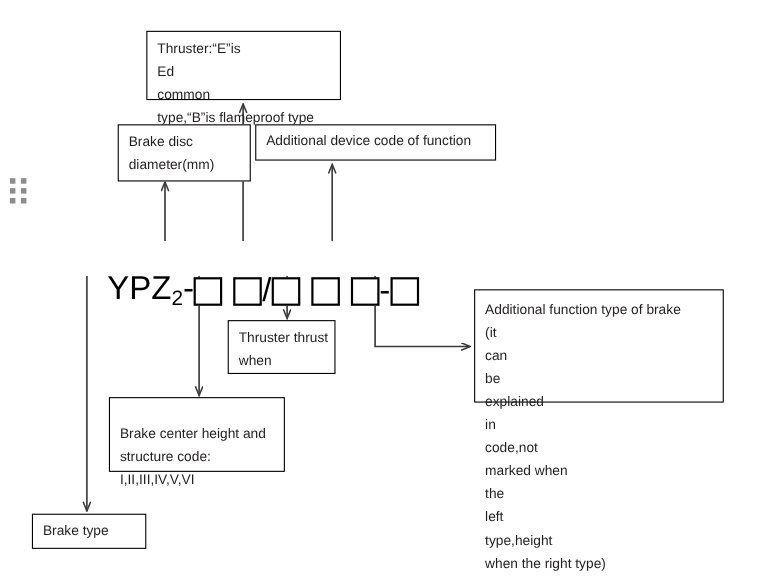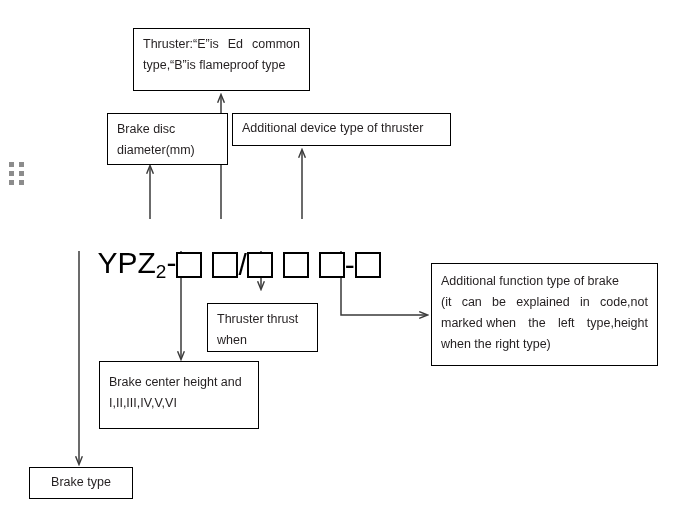--- a/index.html
+++ b/index.html
@@ -33,30 +33,30 @@
     border: 1px solid #000000;
     background: #ffffff;
     font-size: 12.5px;
     line-height: 21px;
     color: #231f20;
     padding: 5px 9px;
   }
   .note-box .line {
     display: block;
     white-space: nowrap;
+    flex-direction: column;
   }
   .note-box.justify .line {
     display: flex;
     justify-content: space-between;
   }
   .note-box.justify .line .w {
     white-space: pre;
   }
   .note-box.center-txt {
-    text-align: center;
   }
   
   #designation {
     position: absolute;
     left: 48px;
     top: 214px;
     height: 42px;
     display: flex;
     align-items: center;
     margin-top: 30px;
@@ -154,41 +154,41 @@
       <span class="w">type,“B”is flameproof type</span>
     </span>
   </div>
 
   <div class="note-box" style="left:79px; top:113px; width:121px; height:52px;margin-left:28px;">
     <span class="line">Brake disc</span>
     <span class="line">diameter(mm)</span>
   </div>
 
   <div class="note-box" style="left:232px; top:113px; width:219px; height:33px; padding-top:4px;">
-    <span class="line">Additional device type of thruster</span>
+    <span class="line">Additional device code of function</span>
   </div>
 
   <div id="designation">
     <span class="prefix">
       <span>YPZ</span><sub>2</sub><span>-</span>
     </span>
     <span class="slot"></span>
     <span class="gap-md"></span>
     <span class="slot"></span>
     <span class="sep">/</span>
     <span class="slot"></span>
     <span class="gap-md"></span>
     <span class="slot"></span>
     <span class="gap-md"></span>
     <span class="slot"></span>
     <span class="sep">-</span>
     <span class="slot"></span>
   </div>
 
-  <div class="note-box" style="left:207px; top:291px; width:111px; height:49px;margin-top:12px;">
+  <div class="note-box" style="left:207px; top:291px; width:98px; height:49px;">
     <span class="line">Thruster thrust</span>
     <span class="line">when</span>
   </div>
 
   <div class="note-box justify" style="left:431px; top:263px; width:227px; height:103px; padding-top:7px;">
     <span class="line">
       <span class="w">Additional function type of brake</span>
     </span>
     <span class="line">
       <span class="w">(it</span>
@@ -202,22 +202,23 @@
       <span class="w">marked when</span>
       <span class="w">the</span>
       <span class="w">left</span>
       <span class="w">type,height</span>
     </span>
     <span class="line">
       <span class="w">when the right type)</span>
     </span>
   </div>
 
-  <div class="note-box" style="left:99px; top:361px; width:160px; height:68px; padding-top:10px;">
+  <div class="note-box" style="left:99px; top:361px; width:160px; height:68px; padding-top:22px;">
     <span class="line">Brake center height and</span>
+    <span class="line">structure code:</span>
     <span class="line">I,II,III,IV,V,VI</span>
   </div>
 
   <div class="note-box center-txt" style="left:29px; top:467px; width:104px; height:32px; padding-top:4px;">
     <span class="line">Brake type</span>
   </div>
 
 </div>
 
 </body></html>

